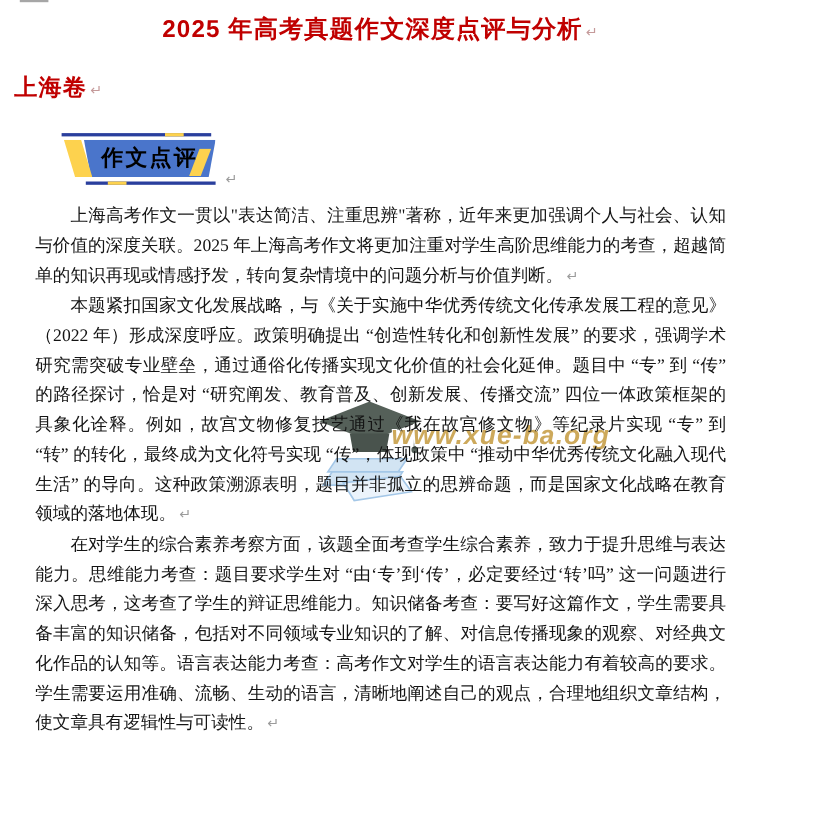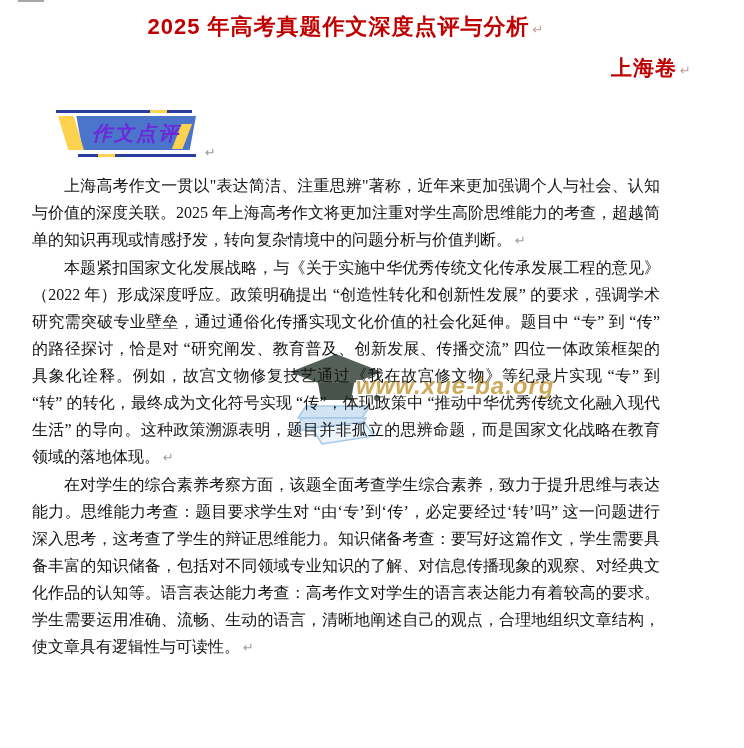--- a/index.html
+++ b/index.html
@@ -19,22 +19,22 @@
   .doc-title {
     margin-top:12px;
     text-align:center;
     font-family:"Liberation Sans","DejaVu Sans",sans-serif;
     font-weight:bold;
     font-size:22px;
     letter-spacing:1px;
     color:#c00000;
   }
   .doc-subtitle {
-    margin-top:12px;
-    text-align:right;
+    margin-top:23px;
+    text-align:left;
     font-family:"Liberation Sans","DejaVu Sans",sans-serif;
     font-weight:bold;
     font-size:21px;
     letter-spacing:1px;
     color:#c00000;
     padding-left:13px;
   }
   .pilcrow {
     font-family:"DejaVu Sans",sans-serif;
     font-weight:normal;
@@ -93,22 +93,21 @@
     background:#fdd24e;
     clip-path:polygon(48% 0, 92% 0, 52% 100%, 8% 100%);
   }
   .banner .banner-label {
     position:absolute; left:26px; top:0;
     width:112px; height:34px;
     text-align:center; line-height:34px;
     font-family:"Liberation Sans","DejaVu Sans",sans-serif;
     font-weight:bold; font-size:20px;
     letter-spacing:2px;
-    color:#6d28d9;
-    font-style:italic;
+    color:#000000;
   }
   .banner-pilcrow {
     position:absolute; left:148px; bottom:-2px;
   }
 
   
   .doc-body {
     position:relative;
     margin:14px 32px 0 32px;
     font-size:16px;

